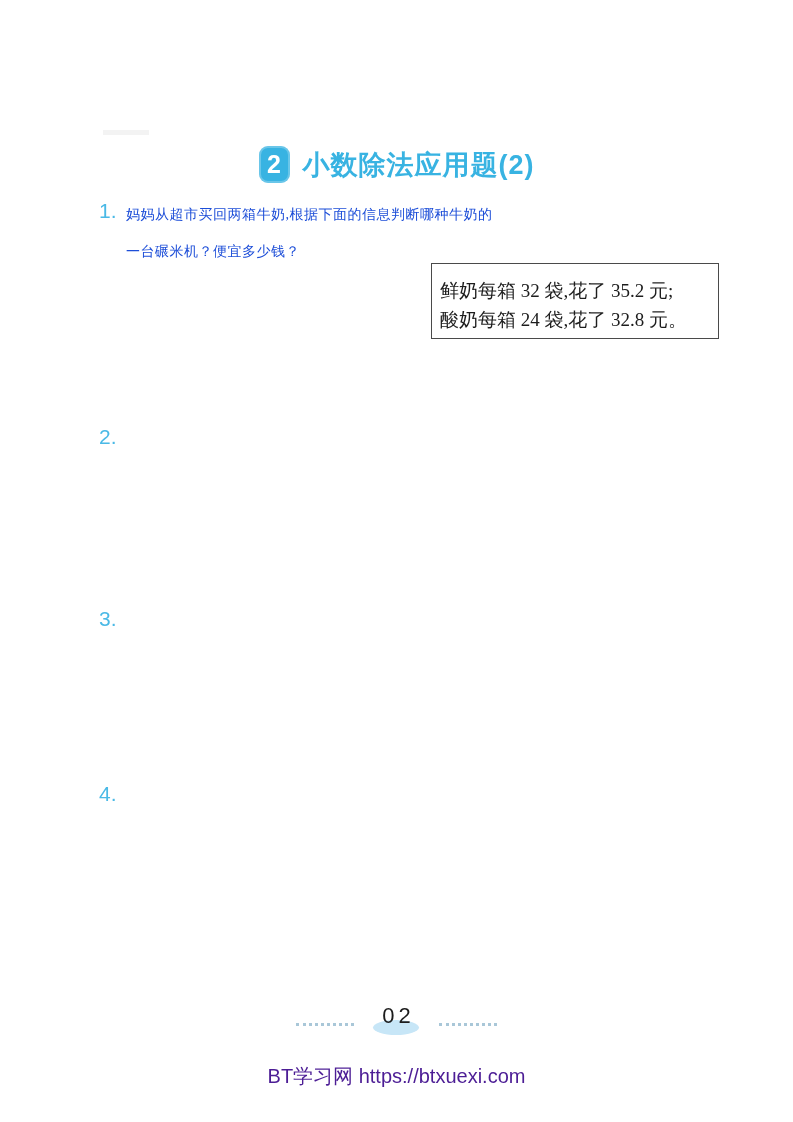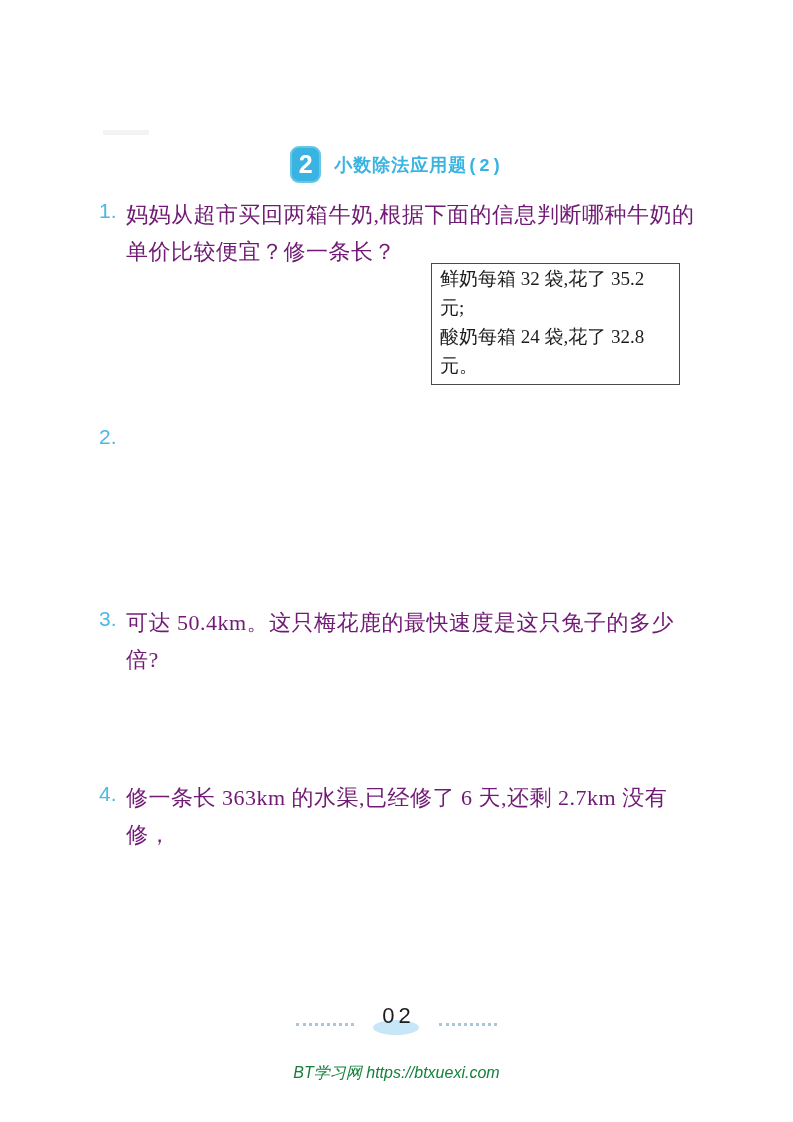--- a/index.html
+++ b/index.html
@@ -32,56 +32,56 @@
     background: #38b3e2;
     color: #ffffff;
     border-radius: 9px;
     display: flex; align-items: center; justify-content: center;
     font-family: "Liberation Sans", sans-serif;
     font-weight: bold; font-size: 25px;
     box-shadow: inset 0 0 0 2px rgba(255,255,255,.25);
   }
   .title-text {
     color: #38b3e2;
-    font-family: Liberation Mono, monospace;
+    font-family: Liberation Sans, sans-serif;
     font-weight: bold;
-    font-size: 18px;
+    font-size: 27px;
     letter-spacing: 1px;
   }
   
   .problem {
     position: absolute;
     left: 99px; width: 606px;
     display: flex;
   }
   .pnum {
     flex: none;
     width: 27px;
     color: #4ab9e6;
     font-family: "Liberation Sans", sans-serif;
     font-size: 21px;
     padding-top: 3px;
   }
   .ptext {
-    font-size: 22px;
+    font-size: 14px;
     line-height: 37px;
-    color: #701a75;
+    color: #1d4ed8;
     letter-spacing: 0.5px;
   }
   .problem-1 { top: 196px; }
   .problem-2 { top: 422px; }
   .problem-3 { top: 604px; }
   .problem-4 { top: 779px; }
   
   .info-box {
     position: absolute;
     left: 431px; top: 263px;
-    width: 249px;
+    width: 288px;
     border: 1px solid #4a4a4a;
-    padding: 0 8px 4px 8px;
+    padding: 12px 8px 4px 8px;
     font-size: 19px;
     line-height: 29px;
     color: #1d1d1d;
     background: #ffffff;
   }
   
   .pageno-row {
     position: absolute;
     top: 1003px; left: 0; width: 100%;
     display: flex; justify-content: center; align-items: center;
@@ -106,68 +106,65 @@
     font-size: 22px;
     letter-spacing: 4px;
     color: #1c1c1c;
     padding: 0 4px 0 8px;
   }
   
   .footer {
     position: absolute;
     top: 1063px; left: 0; width: 100%;
     text-align: center;
-    color: #15803d;
-    font-size: 16px;
+    color: #4c1d95;
+    font-size: 20px;
     font-family: "Liberation Sans", sans-serif;
-    font-style: italic;
   }
 </style>
 </head>
 <body>
 
 <div class="page">
 
   <div class="scan-mark"></div>
 
   <div class="title-row">
     <span class="badge">2</span>
     <span class="title-text">小数除法应用题(2)</span>
   </div>
 
   <div class="problem problem-1">
     <span class="pnum">1.</span>
     <div class="ptext">
       <div>妈妈从超市买回两箱牛奶,根据下面的信息判断哪种牛奶的</div>
-      <div>单价比较便宜？修一条长？</div>
+      <div>一台碾米机？便宜多少钱？</div>
     </div>
   </div>
 
   <div class="info-box">
     <div>鲜奶每箱 32 袋,花了 35.2 元;</div>
     <div>酸奶每箱 24 袋,花了 32.8 元。</div>
   </div>
 
   <div class="problem problem-2">
     <span class="pnum">2.</span>
     <div class="ptext">
     </div>
   </div>
 
   <div class="problem problem-3">
     <span class="pnum">3.</span>
     <div class="ptext">
-      <div>可达 50.4km。这只梅花鹿的最快速度是这只兔子的多少倍?</div>
     </div>
   </div>
 
   <div class="problem problem-4">
     <span class="pnum">4.</span>
     <div class="ptext">
-      <div>修一条长 363km 的水渠,已经修了 6 天,还剩 2.7km 没有修，</div>
     </div>
   </div>
 
   <div class="pageno-row">
     <span class="dots"></span>
     <span class="pageno-wrap">
       <span class="ellipse"></span>
       <span class="pageno">02</span>
     </span>
     <span class="dots"></span>

